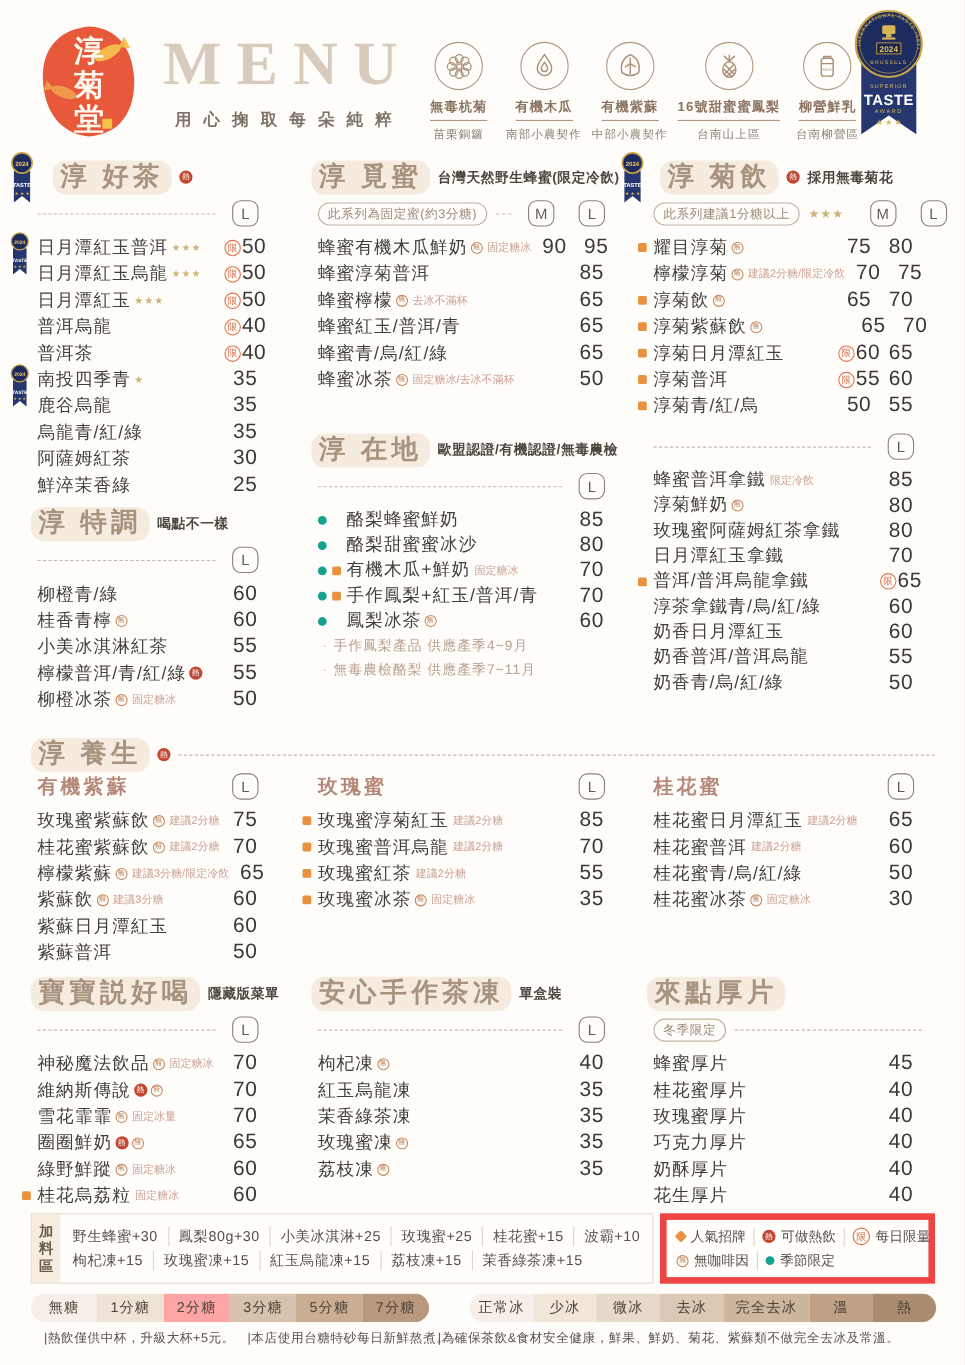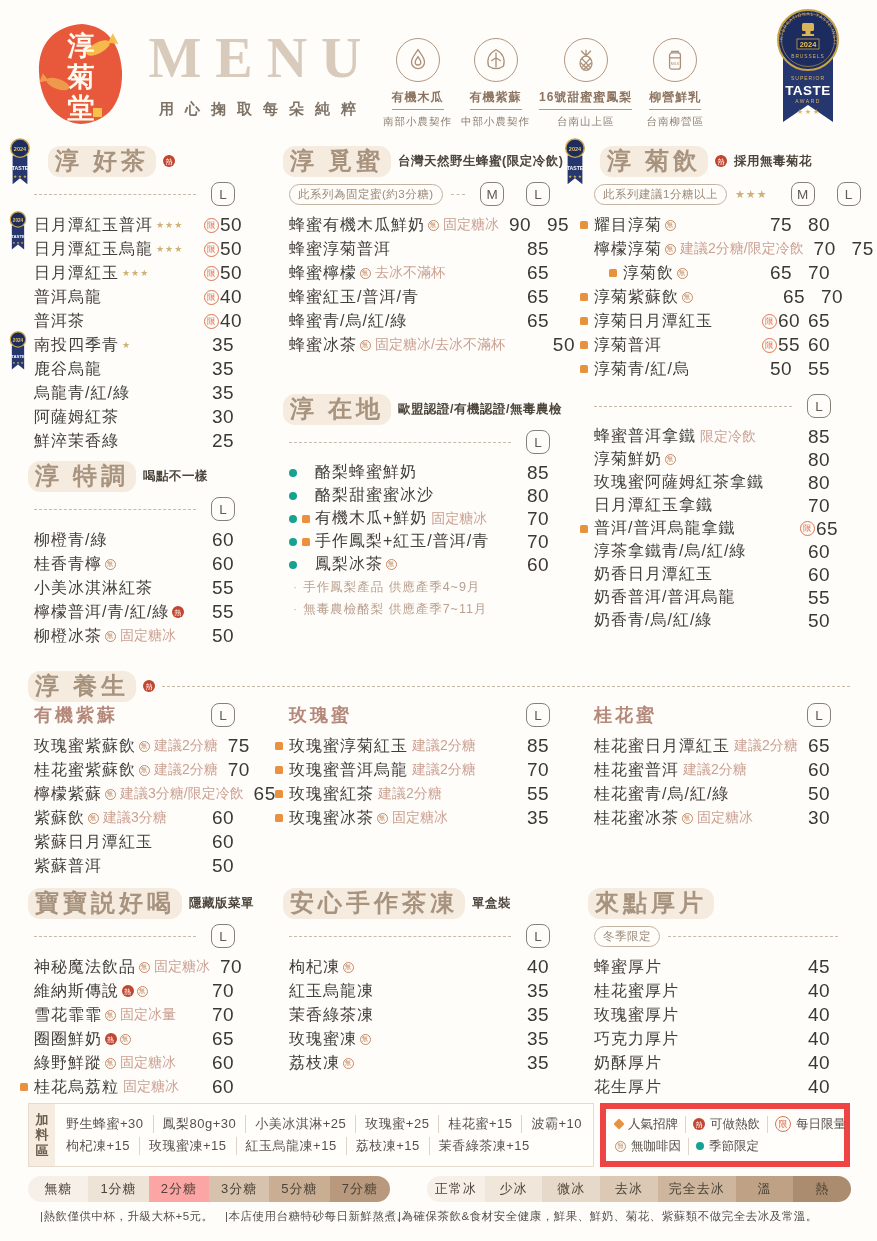--- a/index.html
+++ b/index.html
@@ -32,21 +32,21 @@
   .size-slot{width:38px;display:flex;justify-content:center;flex:none}
   .size-badge{width:24px;height:24px;border:1.7px solid #85827a;border-radius:8px;color:#5f5c55;
     font-size:13.5px;display:flex;align-items:center;justify-content:center;background:#fffdfa}
   .note-box{border:1.2px solid #c3b2a0;border-radius:11px;color:#9c8a79;font-size:11.5px;
     padding:2px 8px;white-space:nowrap;letter-spacing:.5px}
   .sub-head{display:flex;align-items:center;height:30px;padding-left:6px}
   .sub-title{font-size:18px;font-weight:700;color:#b5897a;letter-spacing:3px;white-space:nowrap}
   .items{padding-left:6px;margin-top:4px}
   .item{display:flex;align-items:center;height:24px;position:relative}
   .item-name{font-size:16px;color:#413f3b;letter-spacing:1px;white-space:nowrap;display:flex;align-items:center;gap:3px}
-  .item-note{font-size:14px;color:#cba092;letter-spacing:0;white-space:nowrap;margin-left:1px}
+  .item-note{font-size:10px;color:#cba092;letter-spacing:0;white-space:nowrap;margin-left:1px}
   .spacer{flex:1;min-width:2px}
   .prices{display:flex;align-items:center;flex:none}
   .price{width:38px;text-align:center;font-size:19px;color:#3b3936;display:flex;justify-content:center;align-items:center;gap:1px;letter-spacing:.5px}
   .st{color:#cdb279;font-size:9px;letter-spacing:1px}
   .sec-note{font-size:12.5px;color:#b9a08f;height:22px;display:flex;align-items:center;padding-left:10px;letter-spacing:1px}
   .sec-note::before{content:"·";margin-right:5px;color:#c9bcab}
 
   
   .mk{display:inline-flex;align-items:center;justify-content:center;border-radius:50%;flex:none;vertical-align:middle;line-height:1}
   .mk-popular{width:8px;height:8px;background:#e8923f;transform:rotate(45deg);border-radius:1.5px}
@@ -117,20 +117,39 @@
           <text x="51" y="64">菊</text>
           <text x="51" y="95">堂</text>
         </g>
    <rect x="63" y="86" width="9" height="9" fill="#f6c04a"></rect>
       </svg></div>
   <div id="menu-title">MENU</div>
   <div id="tagline">用心掬取每朵純粹</div>
   <div id="features">
       <div class="feature">
         <div class="f-icon">
+          <svg width="27" height="27" viewBox="0 0 26 26">
+            <g stroke="#ab9078" fill="none" stroke-width="1.1">
+              <circle cx="20" cy="13" r="3.4"></circle>
+              <circle cx="17.949747468305834" cy="17.94974746830583" r="3.4"></circle>
+              <circle cx="13" cy="20" r="3.4"></circle>
+              <circle cx="8.050252531694168" cy="17.949747468305834" r="3.4"></circle>
+              <circle cx="6" cy="13" r="3.4"></circle>
+              <circle cx="8.050252531694166" cy="8.050252531694168" r="3.4"></circle>
+              <circle cx="12.999999999999998" cy="6" r="3.4"></circle>
+              <circle cx="17.94974746830583" cy="8.050252531694166" r="3.4"></circle>
+              <circle cx="13" cy="13" r="2.4"></circle>
+            </g>
+          </svg>
+        </div>
+        <div class="f-name">無毒杭菊</div>
+        <div class="f-origin">苗栗銅鑼</div>
+      </div>
+      <div class="feature">
+        <div class="f-icon">
           <svg width="26" height="26" viewBox="0 0 24 24">
             <g stroke="#ab9078" fill="none" stroke-width="1.2">
     <path d="M12 2.5 C9 7 6 9.5 6 14 a6 6 0 0 0 12 0 C18 9.5 15 7 12 2.5 Z"></path>
     <path d="M12 9 c-1.6 2.2 -2.6 3.6 -2.6 5 a2.6 2.6 0 0 0 5.2 0 c0 -1.4 -1 -2.8 -2.6 -5 z"></path>
             </g>
           </svg>
         </div>
         <div class="f-name">有機木瓜</div>
         <div class="f-origin">南部小農契作</div>
       </div>
@@ -661,21 +680,21 @@
             <span class="spacer"></span>
             <span class="prices">
               <span class="price">
                 <span>70</span>
               </span>
               <span class="price">
                 <span>75</span>
               </span>
             </span>
           </div>
-          <div class="item" style="height: 24px; margin-left: 29px;">
+          <div class="item" style="height: 24px;">
             <span class="mk mk-popular pre" style="left: -14px;"></span>
             <span class="item-name">
               <span>淳菊飲</span>
               <span class="mk mk-nocaf">無</span>
             </span>
             <span class="spacer"></span>
             <span class="prices">
               <span class="price">
                 <span>65</span>
               </span>

